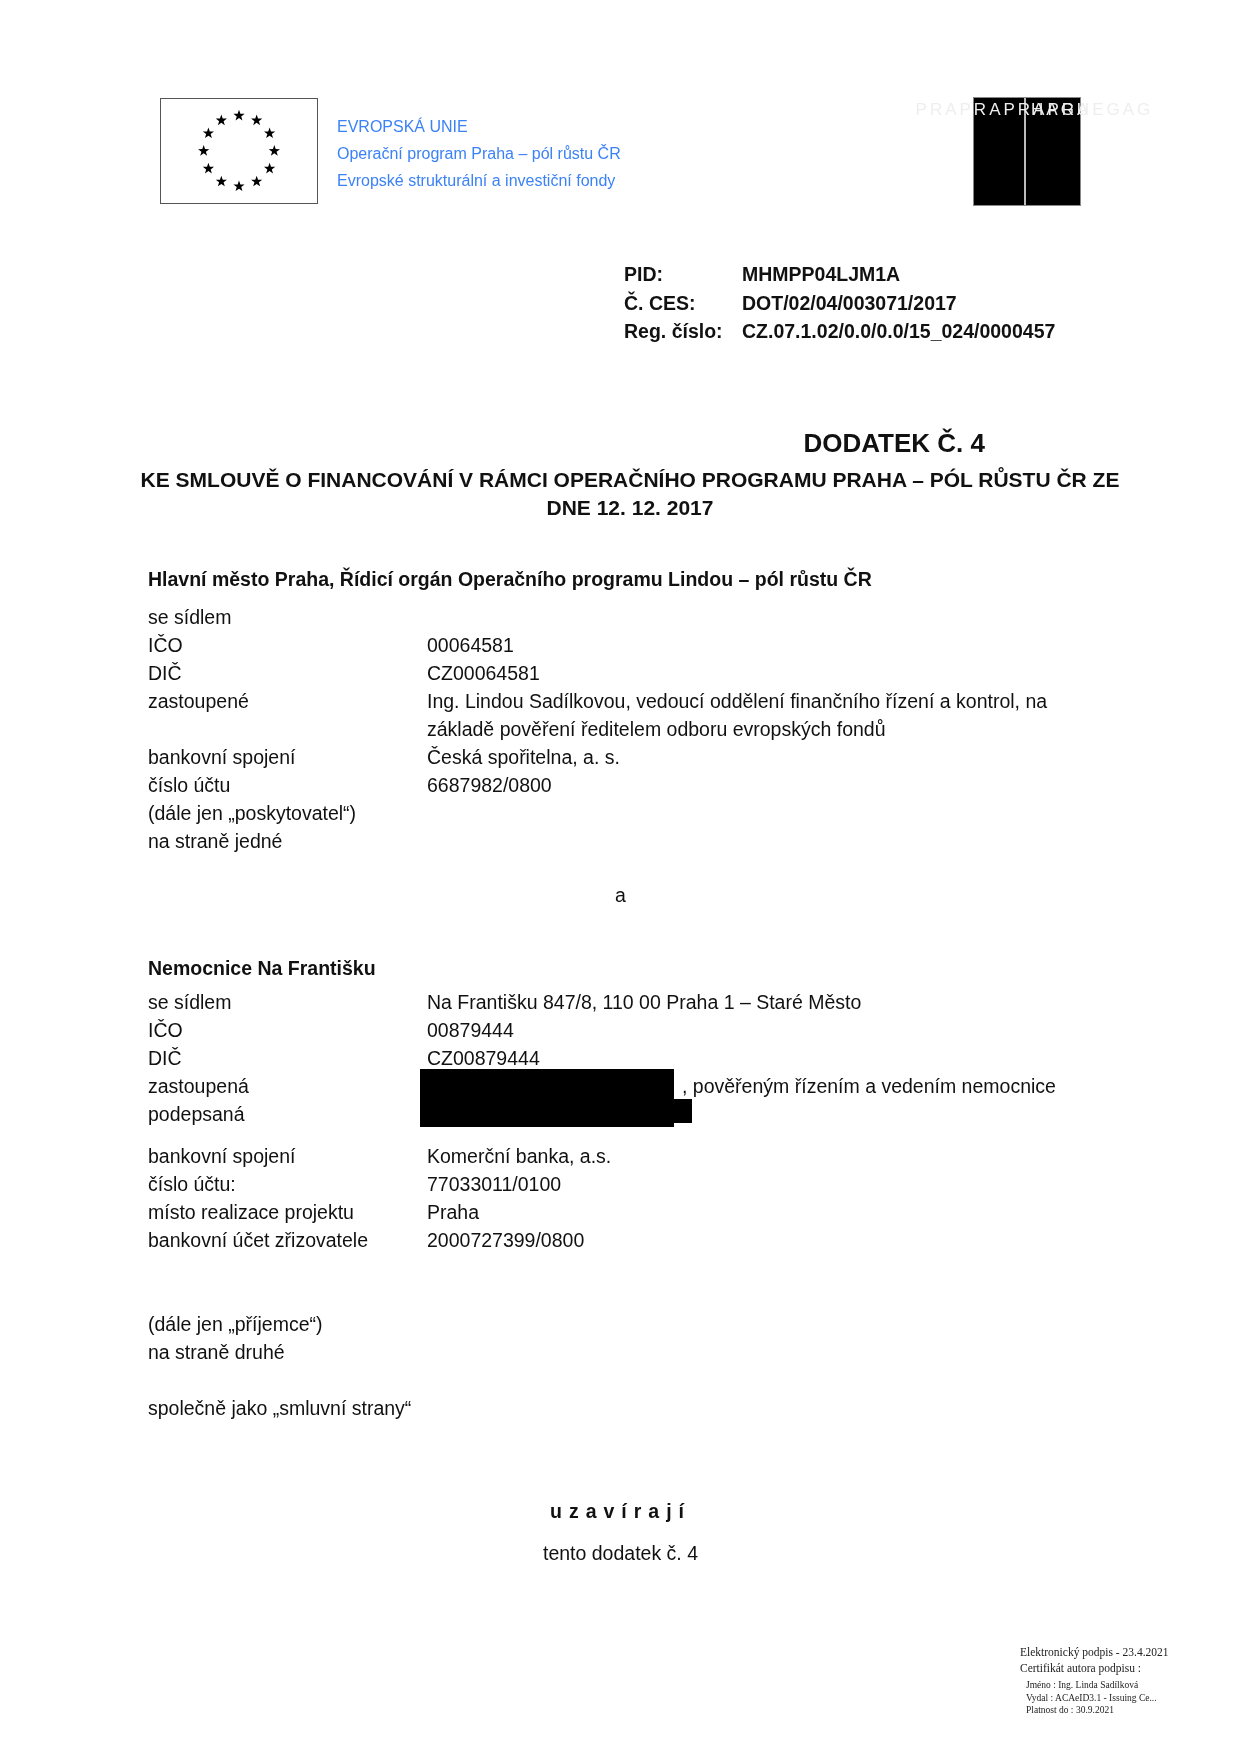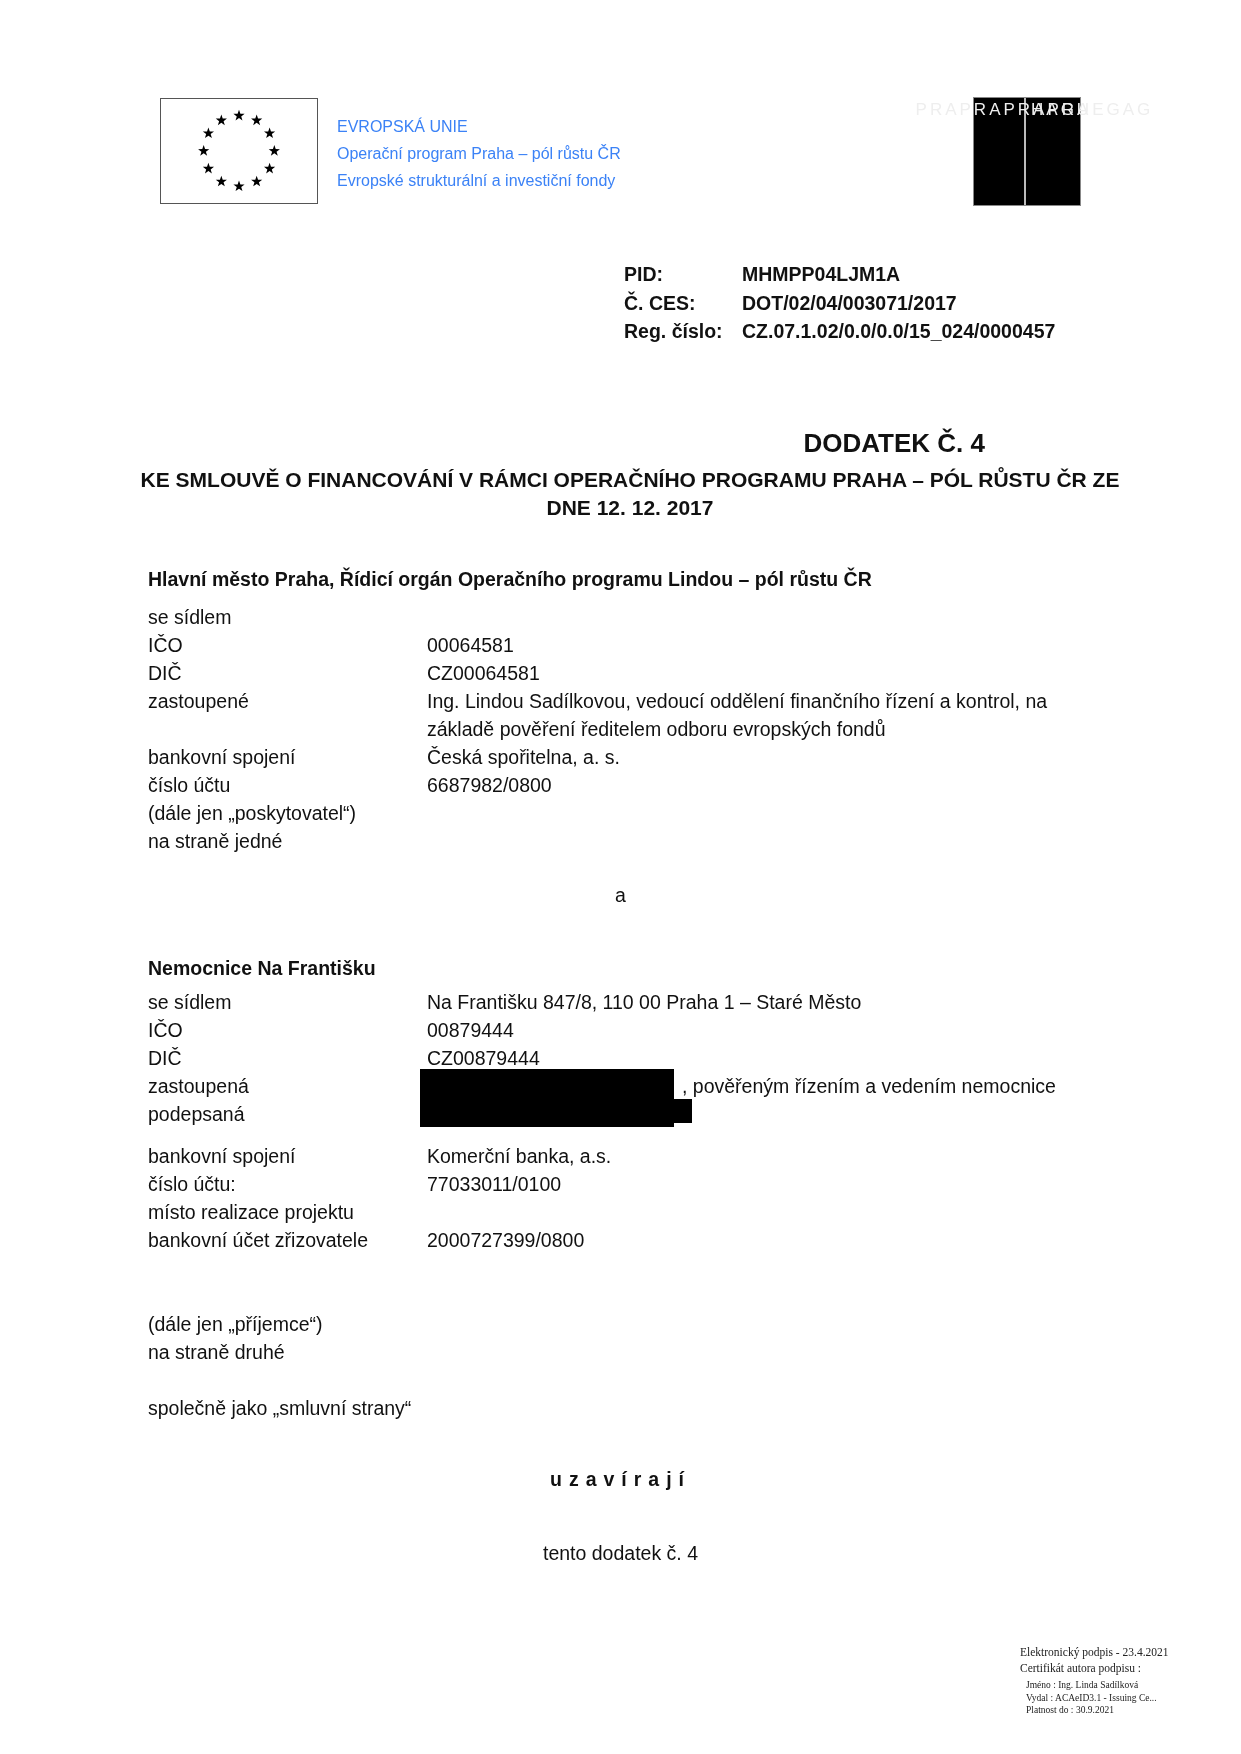--- a/index.html
+++ b/index.html
@@ -157,34 +157,35 @@
     <div class="row">
       <span class="row-label">bankovní spojení</span>
       <span class="row-value">Komerční banka, a.s.</span>
     </div>
     <div class="row">
       <span class="row-label">číslo účtu:</span>
       <span class="row-value">77033011/0100</span>
     </div>
     <div class="row">
       <span class="row-label">místo realizace projektu</span>
+      <span class="row-value">Praha</span>
     </div>
     <div class="row">
       <span class="row-label">bankovní účet zřizovatele</span>
       <span class="row-value">2000727399/0800</span>
     </div>
   </div>
 
 <div class="abs para" style="top:1310px">
   <div>(dále jen „příjemce“)</div>
   <div>na straně druhé</div>
 </div>
 <div class="abs para" style="top:1394px">společně jako „smluvní strany“</div>
 
-<div class="abs center-text spaced" style="top:1468px">uzavírají</div>
+<div class="abs center-text spaced" style="top:1500px">uzavírají</div>
 <div class="abs center-text" style="top:1542px">tento dodatek č. 4</div>
 
 <div class="abs sig">
   <div class="sig-big">Elektronický podpis - 23.4.2021</div>
   <div class="sig-big">Certifikát autora podpisu :</div>
   <div class="sig-small">
     <div>Jméno : Ing. Linda Sadílková</div>
     <div>Vydal : ACAeID3.1 - Issuing Ce...</div>
     <div>Platnost do : 30.9.2021</div>
   </div>

